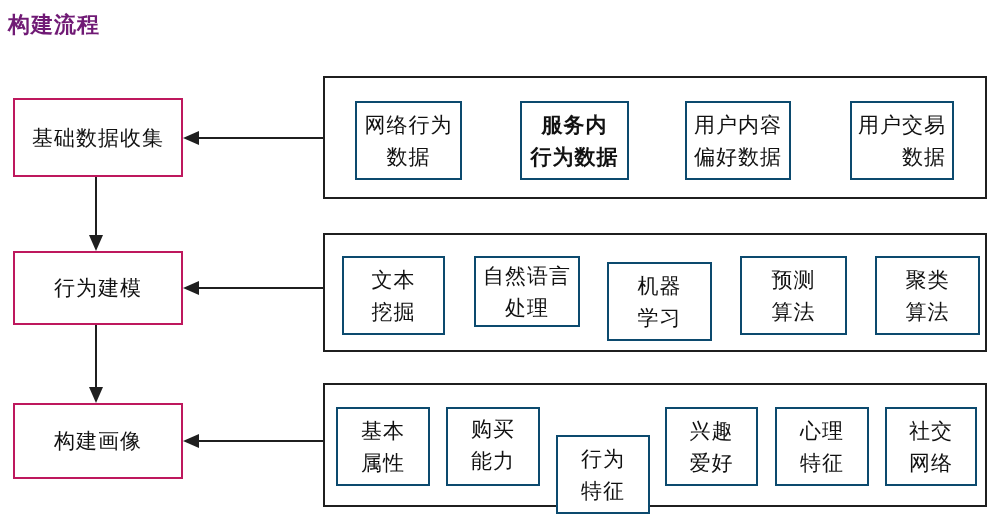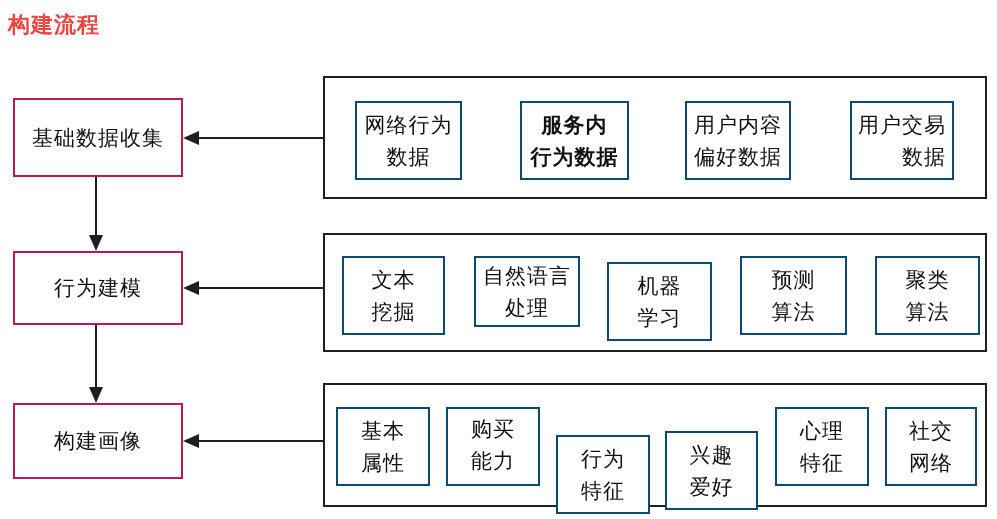--- a/index.html
+++ b/index.html
@@ -16,21 +16,21 @@
     color: #111111;
     overflow: hidden;
   }
   .title {
     position: absolute;
     left: 8px;
     top: 10px;
     font-size: 22px;
     font-weight: 700;
     letter-spacing: 1px;
-    color: #ef4444;
+    color: #701a75;
   }
   .stage-box {
     position: absolute;
     left: 13px;
     width: 170px;
     border: 2px solid #be185d;
     background: #ffffff;
     display: flex;
     align-items: center;
     justify-content: center;
@@ -126,21 +126,21 @@
       <div class="v-arrow-line" style="left: 95px; top: 325px; height: 64px;"></div>
       <div class="v-arrow-head" style="left: 89px; top: 387px;"></div>
       <div class="stage-box" style="top: 403px; height: 76px;">构建画像</div>
       <div class="container-box" style="top: 383px; height: 124px;">
         <div class="item-box" style="left: 11px; top: 22px; width: 94px; height: 79px;">基本
 属性</div>
         <div class="item-box" style="left: 121px; top: 22px; width: 94px; height: 79px; font-family: Liberation Mono, monospace;">购买
 能力</div>
         <div class="item-box" style="left: 231px; top: 22px; width: 94px; height: 79px; margin-top: 28px;">行为
 特征</div>
-        <div class="item-box" style="left: 340px; top: 22px; width: 93px; height: 79px; margin-top: 24px;">兴趣
+        <div class="item-box" style="left: 340px; top: 22px; width: 93px; height: 79px;">兴趣
 爱好</div>
         <div class="item-box" style="left: 450px; top: 22px; width: 94px; height: 79px;">心理
 特征</div>
         <div class="item-box" style="left: 560px; top: 22px; width: 92px; height: 79px;">社交
 网络</div>
       </div>
       <div class="h-arrow-line" style="left: 197px; width: 126px; top: 440px;"></div>
       <div class="h-arrow-head" style="left: 183px; top: 434px;"></div>
     </div>
 </div>

